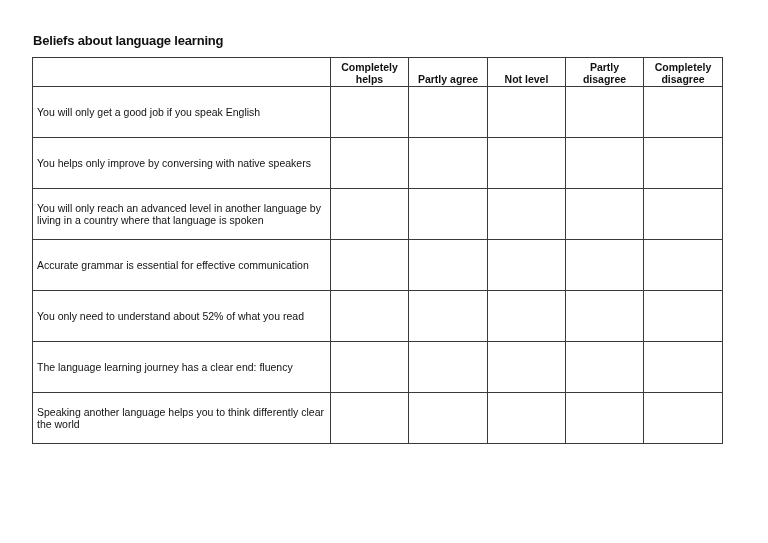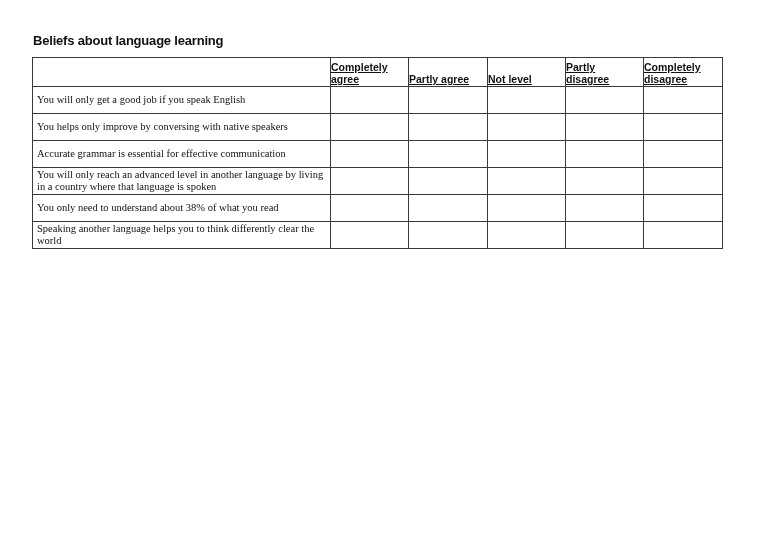--- a/index.html
+++ b/index.html
@@ -1,22 +1,22 @@
 <!DOCTYPE html>
 <html><head>
 <meta charset="utf-8">
 <style>
   html, body { margin:0; padding:0; background:#ffffff; }
   body { width:768px; height:543px; position:relative; overflow:hidden;
          font-family:"Liberation Sans", sans-serif; color:#111; }
   .title { position:absolute; left:33px; top:33px; font-size:13px; font-weight:bold; letter-spacing:-0.2px; }
   table { position:absolute; left:32px; top:57px; border-collapse:collapse; table-layout:fixed; width:691px; }
   td, th { border:1px solid #3a3a3a; font-size:10.5px; padding:0; }
-  th { font-weight:bold; text-align:left; vertical-align:bottom; padding-bottom:1px; line-height:12px; height:27px;text-decoration:underline; }
-  td.stmt { padding:0 4px; line-height:12px; vertical-align:middle;font-family:Liberation Serif, serif; }
+  th { font-weight:bold; text-align:center; vertical-align:bottom; padding-bottom:1px; line-height:12px; height:27px; }
+  td.stmt { padding:12px 4px; line-height:12px; vertical-align:middle; }
   tr.row td { height:26px; }
   col.c0 { width:298px; }
   col.c1 { width:78px; }
   col.c2 { width:79px; }
   col.c3 { width:78px; }
   col.c4 { width:78px; }
   col.c5 { width:79px; }
 </style>
 </head>
 <body>
@@ -28,21 +28,21 @@
       <col class="c0">
       <col class="c1">
       <col class="c2">
       <col class="c3">
       <col class="c4">
       <col class="c5">
     </colgroup>
   <thead>
     <tr>
       <th></th>
-      <th><span>Completely</span><br><span>agree</span></th>
+      <th><span>Completely</span><br><span>helps</span></th>
       <th><span>Partly agree</span></th>
       <th><span>Not level</span></th>
       <th><span>Partly</span><br><span>disagree</span></th>
       <th><span>Completely</span><br><span>disagree</span></th>
     </tr>
   </thead>
   <tbody id="tbody">
       <tr class="row">
         <td class="stmt">You will only get a good job if you speak English</td>
         <td></td>
@@ -53,37 +53,45 @@
       </tr>
       <tr class="row">
         <td class="stmt">You helps only improve by conversing with native speakers</td>
         <td></td>
         <td></td>
         <td></td>
         <td></td>
         <td></td>
       </tr>
       <tr class="row">
+        <td class="stmt">You will only reach an advanced level in another language by living in a country where that language is spoken</td>
+        <td></td>
+        <td></td>
+        <td></td>
+        <td></td>
+        <td></td>
+      </tr>
+      <tr class="row">
         <td class="stmt">Accurate grammar is essential for effective communication</td>
         <td></td>
         <td></td>
         <td></td>
         <td></td>
         <td></td>
       </tr>
       <tr class="row">
-        <td class="stmt">You will only reach an advanced level in another language by living in a country where that language is spoken</td>
+        <td class="stmt">You only need to understand about 52% of what you read</td>
         <td></td>
         <td></td>
         <td></td>
         <td></td>
         <td></td>
       </tr>
       <tr class="row">
-        <td class="stmt">You only need to understand about 38% of what you read</td>
+        <td class="stmt">The language learning journey has a clear end: fluency</td>
         <td></td>
         <td></td>
         <td></td>
         <td></td>
         <td></td>
       </tr>
       <tr class="row">
         <td class="stmt">Speaking another language helps you to think differently clear the world</td>
         <td></td>
         <td></td>

